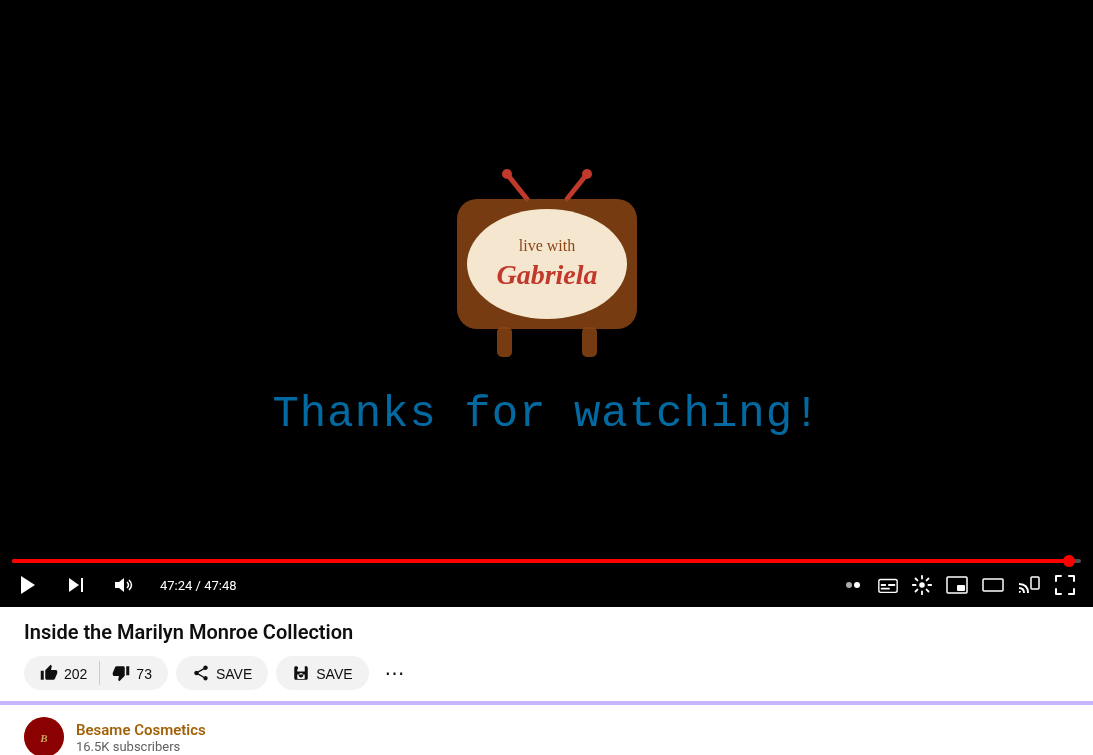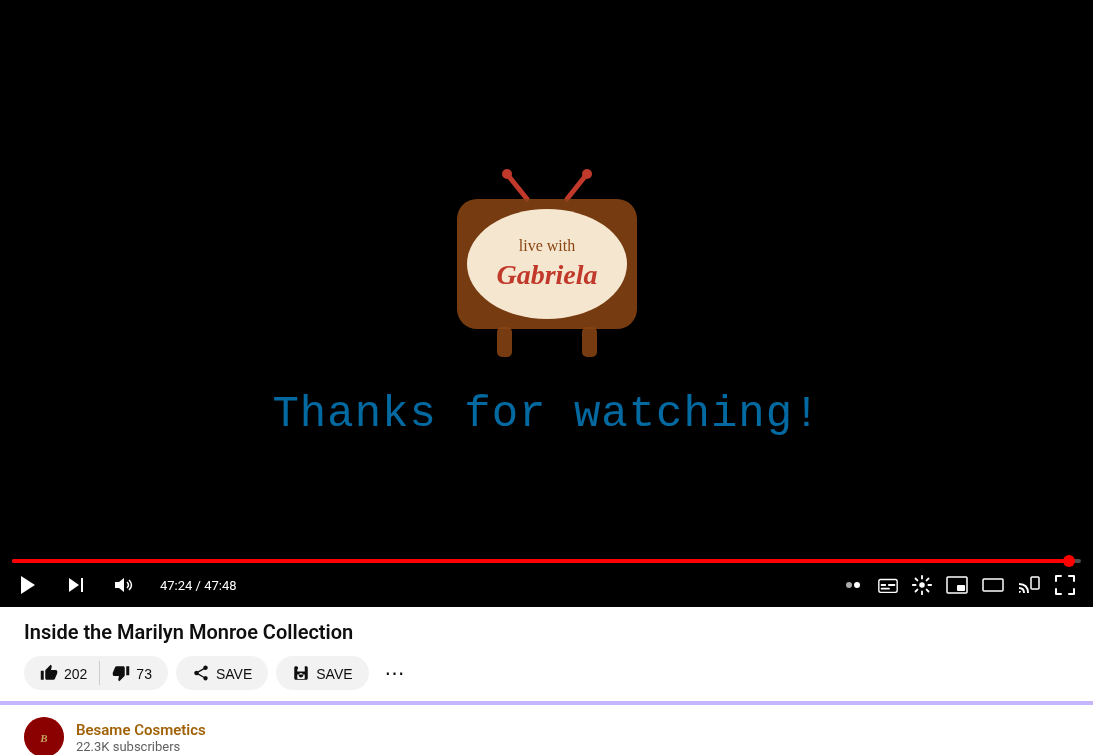--- a/index.html
+++ b/index.html
@@ -445,16 +445,16 @@
   <div class="channel-avatar">
     <svg viewBox="0 0 40 40" width="40" height="40">
       <circle cx="20" cy="20" r="20" fill="#8B0000"></circle>
 
       <text x="20" y="25" text-anchor="middle" font-family="Georgia, serif" font-size="11" font-weight="bold" fill="#c8a45e" font-style="italic">B</text>
     </svg>
   </div>
 
   <div class="channel-info">
     <div class="channel-name">Besame Cosmetics</div>
-    <div class="channel-subscribers">22.3K subscribers</div>
+    <div class="channel-subscribers">16.5K subscribers</div>
   </div>
 
 </div>
 
 </body></html>

